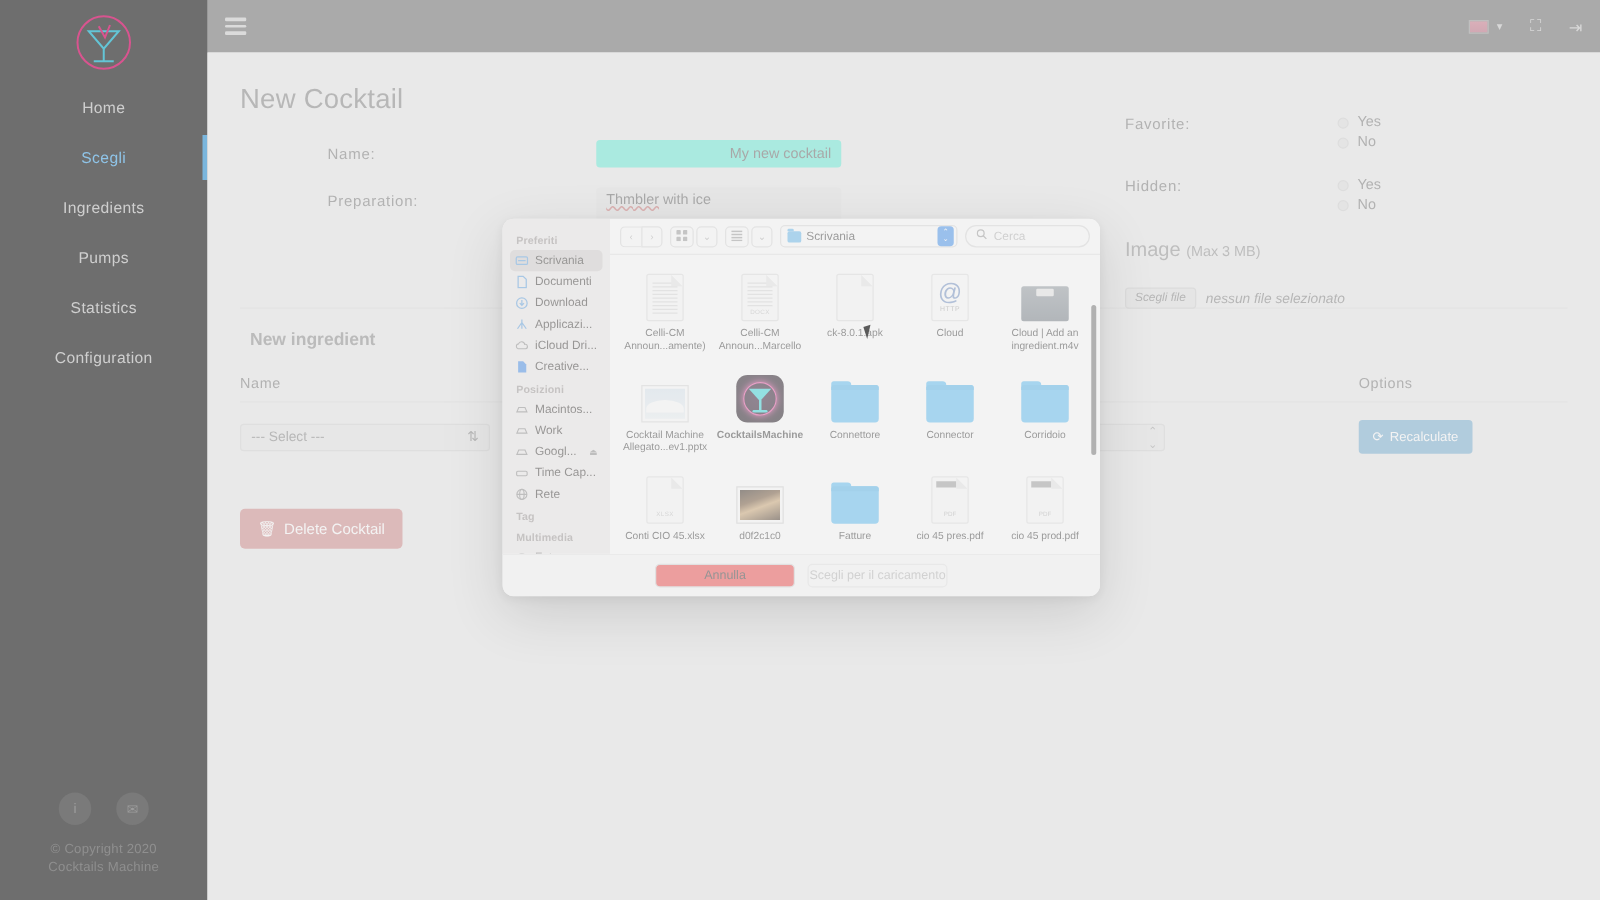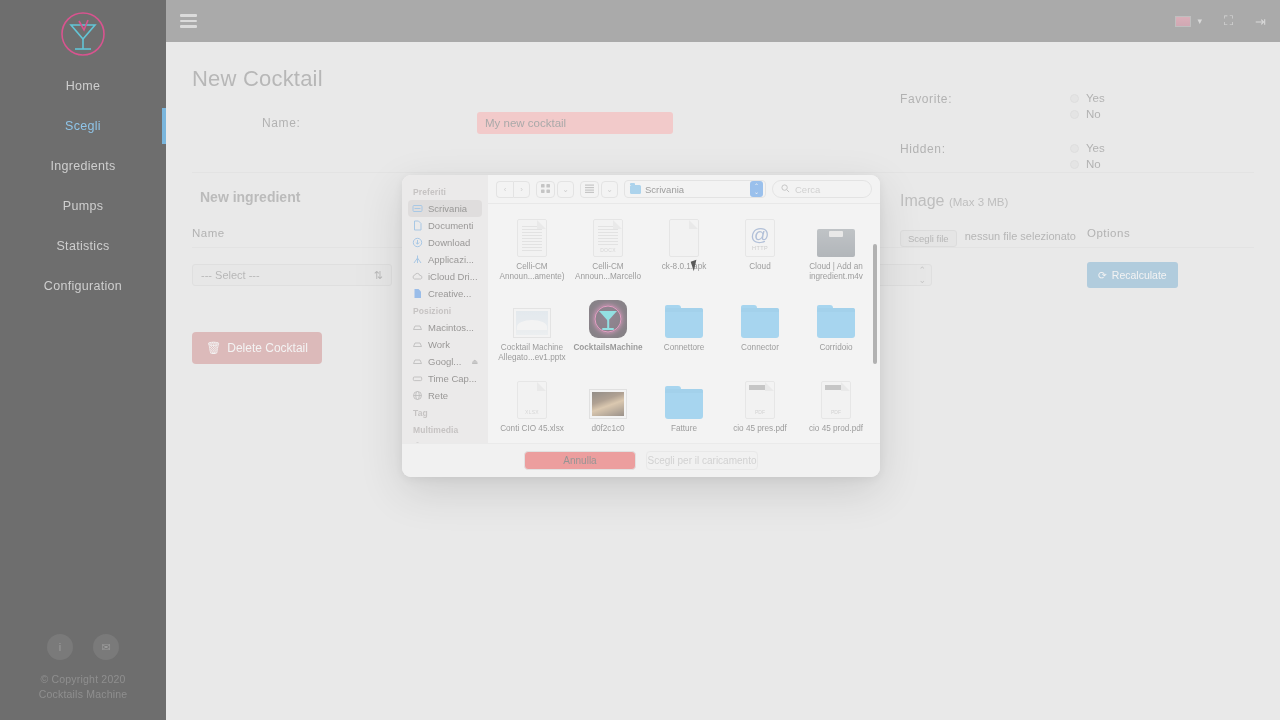--- a/index.html
+++ b/index.html
@@ -84,22 +84,22 @@
   }
   .glass-logo-t1 { position:absolute; left:50%; top:66px; transform:translateX(-50%);
     font-size:10px; color:#7d9cc4; font-weight:700; font-style:italic; white-space:nowrap;}
   .glass-logo-t2 { position:absolute; left:50%; top:78px; transform:translateX(-50%);
     font-size:9px; color:#c08f8f; font-weight:700; font-style:italic; white-space:nowrap;}
 
   .fields { flex:1; padding-left: 70px; }
   .frow { display:flex; align-items:flex-start; margin-bottom: 16px; }
   .flabel { width: 215px; font-size: 12px; color:#6f6f6f; letter-spacing:.6px; padding-top:4px;}
   .finput {
-    width: 196px; height: 22px; background:#fca5a5; border:none; border-radius:3px;
-    font-size: 11.5px; color:#5a5a5a; padding: 0 8px; font-family:"Liberation Sans",sans-serif;
+    width: 196px; height: 22px; background:#5eead4; border:none; border-radius:3px;
+    font-size: 11.5px; color:#5a5a5a; padding: 0 8px; font-family:"Liberation Sans",sans-serif;text-align:right;
   }
   .ftext {
     width: 196px; height: 58px; background:#e2e2e2; border:none; border-radius:3px;
     font-size: 11.5px; color:#5a5a5a; padding: 4px 8px; resize:none;
     font-family:"Liberation Sans",sans-serif;
   }
   .spell { text-decoration: underline wavy #c96b6b; text-decoration-skip-ink:none;}
 
   .right-col {
     position:absolute; right: 0; top: 0; width: 380px; padding-top: 0;
@@ -108,21 +108,21 @@
   .rlabel { width: 170px; font-size: 12px; color:#6f6f6f; letter-spacing:.6px;}
   .radios { display:flex; flex-direction:column; gap: 4px; }
   .radio-line { display:flex; align-items:center; gap: 7px; font-size:11.5px; color:#6f6f6f; }
   .radio {
     width: 9px; height:9px; border-radius:50%; background:#dedede;
     border:1px solid #cfcfcf; display:inline-block;
   }
   .img-sec { margin-top: 6px; }
   .img-title { font-size:16px; color:#8a8a8a; }
   .img-title small { font-size: 11.5px; color:#8a8a8a; }
-  .file-row { display:flex; align-items:flex-start; gap: 8px; margin-top: 20px; }
+  .file-row { display:flex; align-items:center; gap: 8px; margin-top: 20px; font-style: italic; }
   .file-btn {
     background:#e0e0e0; border:1px solid #cccccc; border-radius:3px;
     font-size:9.5px; color:#777; padding: 2px 7px;
   }
   .file-none { font-size: 11px; color:#777; }
 
   .divider { height:1px; background:#dcdcdc; margin: 22px 26px 0 26px; }
   .sec-title { font-size: 14px; color:#838383; padding: 16px 0 0 34px; }
 
   .ing-table { margin: 22px 26px 0 26px; }
@@ -413,20 +413,26 @@
 
     <div class="content">
       <h1 class="page-title">New Cocktail</h1>
 
       <div class="form-area">
 
         <div class="fields">
           <div class="frow">
             <div class="flabel">Name:</div>
             <input class="finput" value="My new cocktail" style="">
+          </div>
+          <div class="frow">
+            <div class="flabel">Preparation:</div>
+            <div class="ftext">
+              <span class="spell">Thmbler</span><span> with ice</span>
+            </div>
           </div>
         </div>
 
         <div class="right-col">
           <div class="rrow">
             <div class="rlabel">Favorite:</div>
             <div class="radios">
               <label class="radio-line">
                 <span class="radio"></span>
                 <span>Yes</span>

